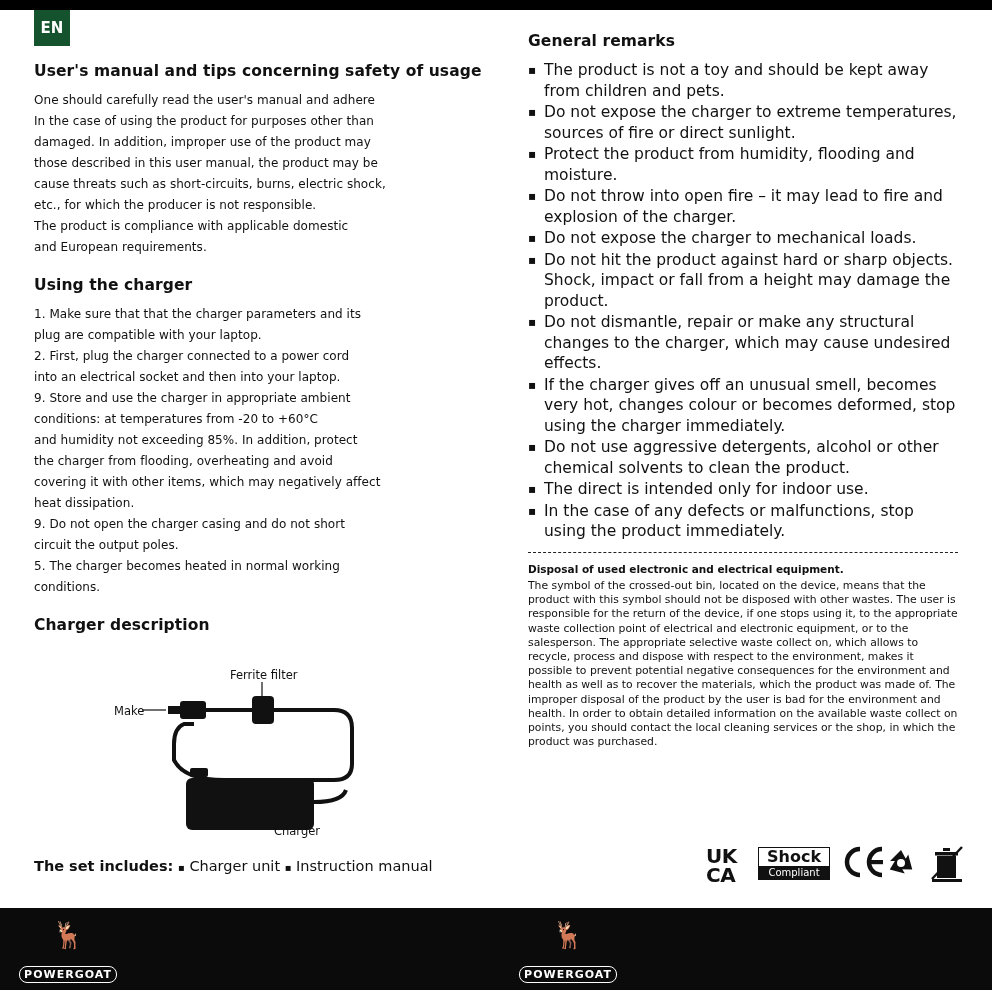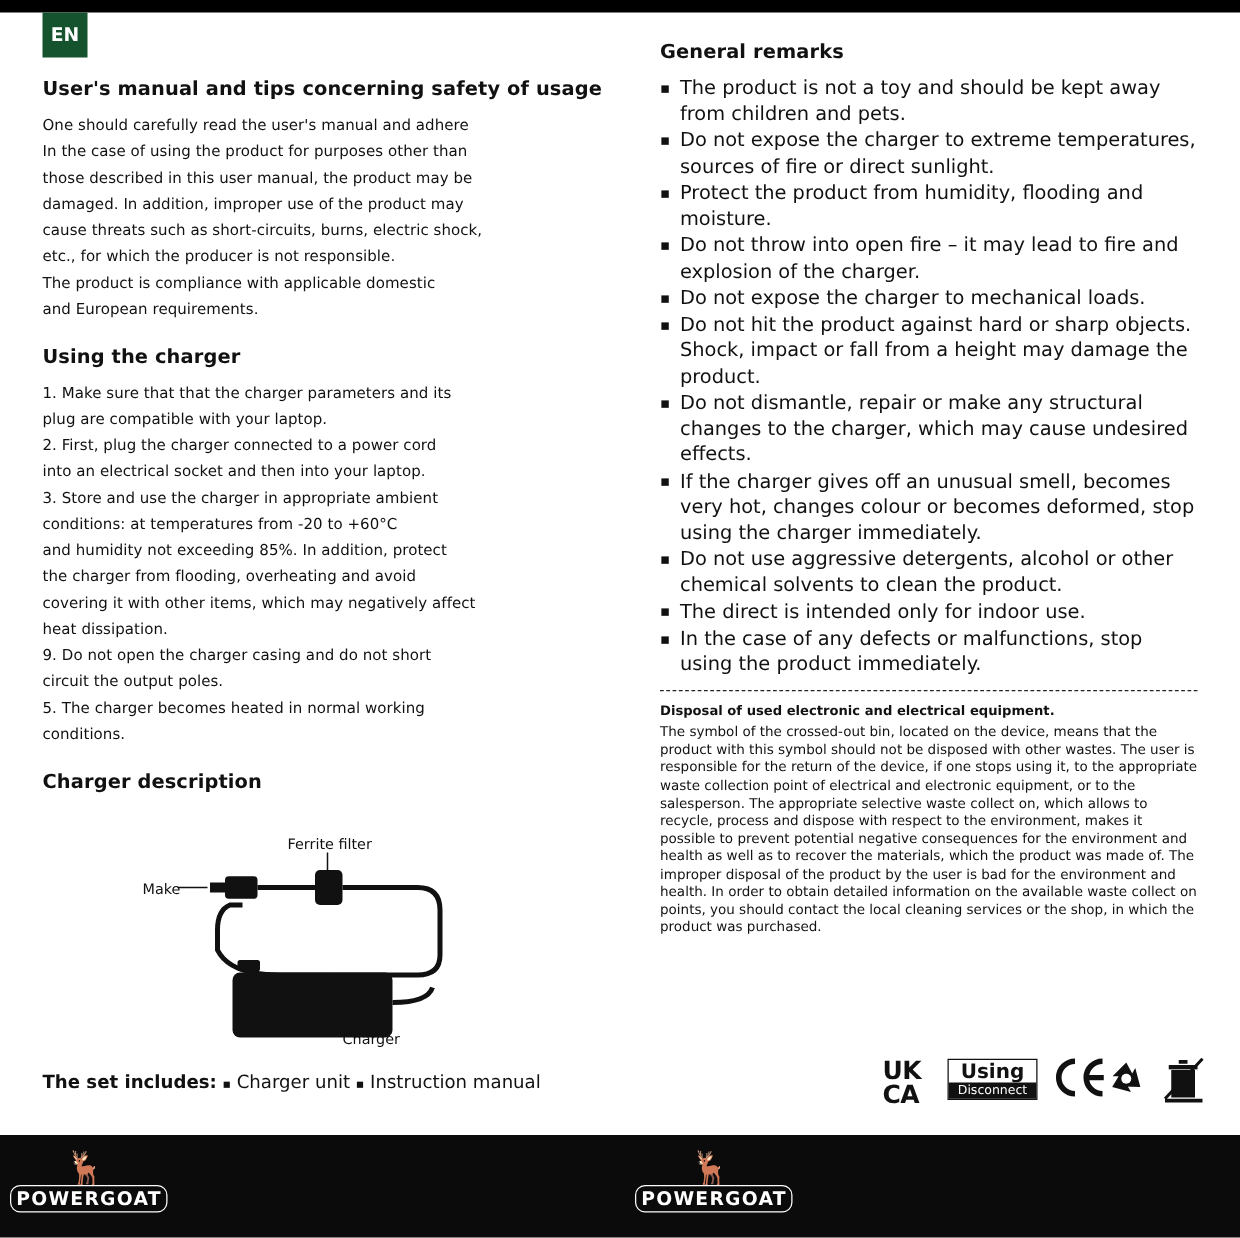--- a/index.html
+++ b/index.html
@@ -47,28 +47,28 @@
     text-align: center;
   }
   .logo-1 { left: 8px; }
   .logo-2 { left: 508px; }
   .logo-goat {
     font-size: 26px;
     line-height: 22px;
     letter-spacing: -1px;
   }
   .logo-text {
-    font-size: 15px;
+    font-size: 11px;
     font-weight: bold;
     letter-spacing: 1px;
     border: 1px solid #fff;
     border-radius: 8px;
     padding: 1px 4px;
     display: inline-block;
-    margin-top: 2px;
+    margin-top: 20px;
   }
   
   .lang-badge {
     position: absolute;
     left: 34px;
     top: 10px;
     width: 36px;
     height: 36px;
     background: #14532d;
     color: #ffffff;
@@ -234,36 +234,36 @@
 
   <div class="lang-badge">EN</div>
 
   <div class="col-left">
 
     <h2 class="sec">User's manual and tips concerning safety of usage</h2>
 
     <div class="para-block body">
       <p>One should carefully read the user's manual and adhere</p>
       <p>In the case of using the product for purposes other than</p>
+      <p>damaged. In addition, improper use of the product may</p>
       <p>those described in this user manual, the product may be</p>
-      <p>damaged. In addition, improper use of the product may</p>
       <p>cause threats such as short-circuits, burns, electric shock,</p>
       <p>etc., for which the producer is not responsible.</p>
       <p>The product is compliance with applicable domestic</p>
       <p>and European requirements.</p>
     </div>
 
     <h2 class="sec spaced">Using the charger</h2>
 
     <div class="steps body">
       <p>1. Make sure that that the charger parameters and its</p>
       <p>plug are compatible with your laptop.</p>
       <p>2. First, plug the charger connected to a power cord</p>
       <p>into an electrical socket and then into your laptop.</p>
-      <p>3. Store and use the charger in appropriate ambient</p>
+      <p>9. Store and use the charger in appropriate ambient</p>
       <p>conditions: at temperatures from -20 to +60°C</p>
       <p>and humidity not exceeding 85%. In addition, protect</p>
       <p>the charger from flooding, overheating and avoid</p>
       <p>covering it with other items, which may negatively affect</p>
       <p>heat dissipation.</p>
       <p>9. Do not open the charger casing and do not short</p>
       <p>circuit the output poles.</p>
       <p>5. The charger becomes heated in normal working</p>
       <p>conditions.</p>
     </div>
@@ -335,22 +335,22 @@
     <p>The symbol of the crossed-out bin, located on the device, means that the product with this symbol should not be disposed with other wastes. The user is responsible for the return of the device, if one stops using it, to the appropriate waste collection point of electrical and electronic equipment, or to the salesperson. The appropriate selective waste collect on, which allows to recycle, process and dispose with respect to the environment, makes it possible to prevent potential negative consequences for the environment and health as well as to recover the materials, which the product was made of. The improper disposal of the product by the user is bad for the environment and health. In order to obtain detailed information on the available waste collect on points, you should contact the local cleaning services or the shop, in which the product was purchased.</p>
   </div>
 
   <div class="certs">
     <div class="ukca">
       <div>UK</div>
       <div>CA</div>
     </div>
 
     <div class="rohs">
-      <div class="r1">Using</div>
-      <div class="r2">Disconnect</div>
+      <div class="r1">Shock</div>
+      <div class="r2">Compliant</div>
     </div>
 
     <div class="ce">
       <svg width="46" height="34" viewBox="0 0 46 34">
         <path d="M20 4 A13 13 0 1 0 20 30" fill="none" stroke="#111" stroke-width="4.5"></path>
         <path d="M42 4 A13 13 0 1 0 42 30" fill="none" stroke="#111" stroke-width="4.5"></path>
         <rect x="30" y="15" width="13" height="4.2" fill="#111"></rect>
       </svg>
     </div>
 

